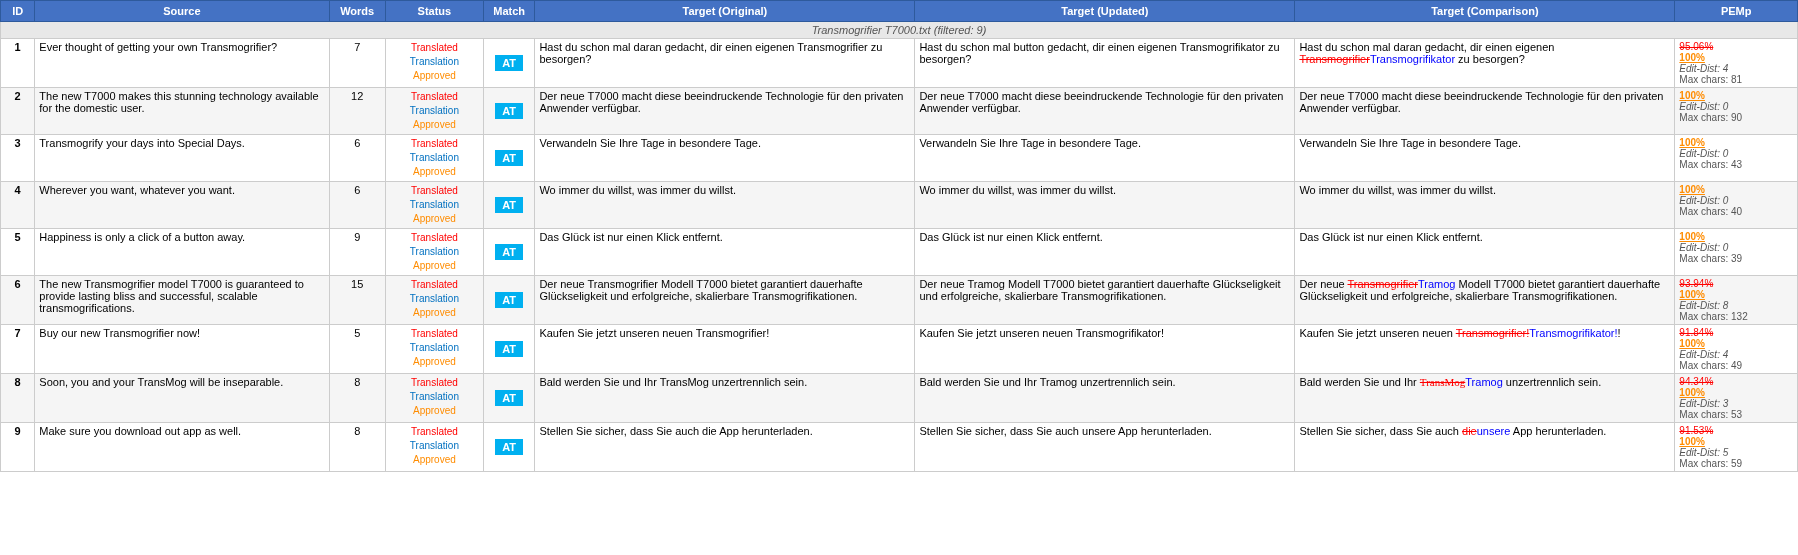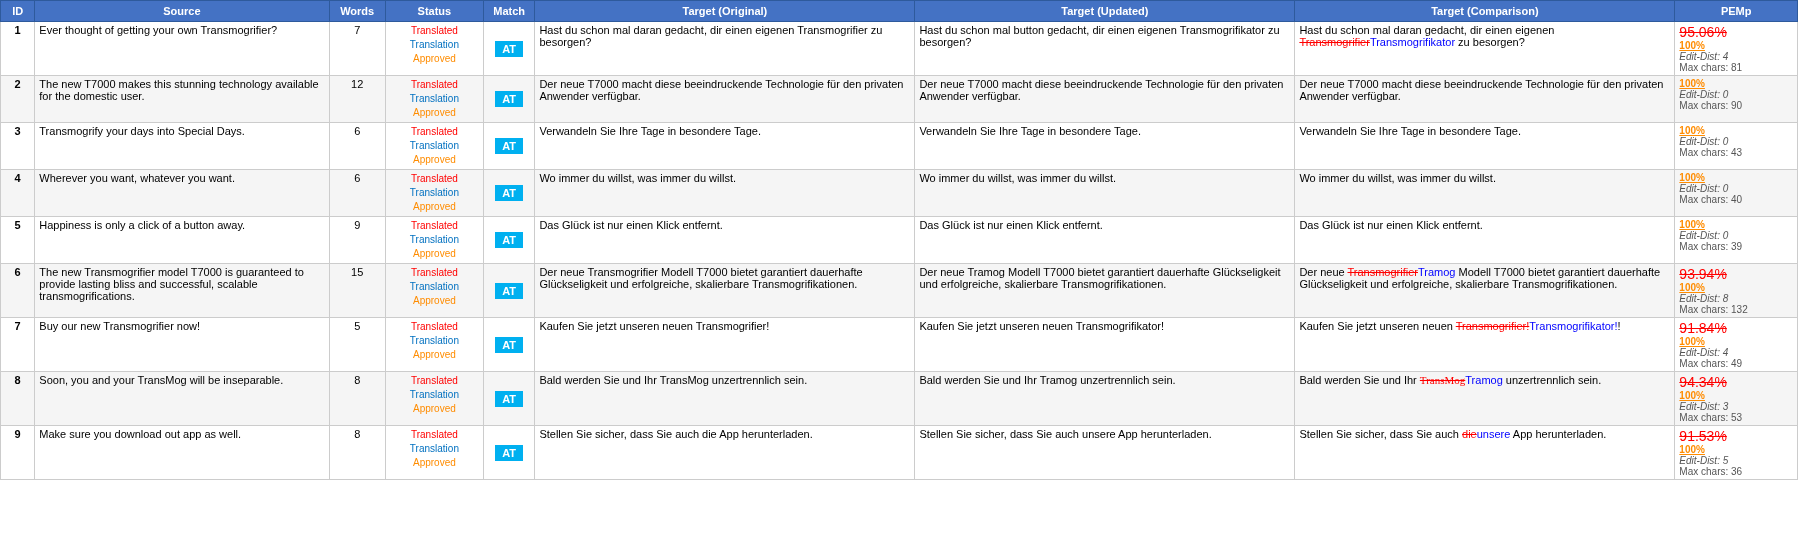--- a/index.html
+++ b/index.html
@@ -36,21 +36,21 @@
       background: #00B0F0;
       color: #fff;
       font-weight: bold;
       font-size: 11px;
       padding: 2px 4px;
       display: inline-block;
       text-align: center;
       width: 28px;
     }
     
-    .pemp-old { color: #FF0000; text-decoration: line-through; font-size: 14px; display: block; }
+    .pemp-old { color: #FF0000; text-decoration: line-through; font-size: 10px; display: block; }
     .pemp-new { color: #FF8C00; font-weight: bold; font-size: 10px; display: block; text-decoration: underline; }
     .pemp-edit { font-size: 10px; color: #555; display: block; font-style: italic; }
     .pemp-maxc { font-size: 10px; color: #555; display: block; }
   </style>
 </head>
 <body>
 
 <table>
   <colgroup>
     <col style="width:28px">
@@ -70,20 +70,23 @@
       <th>Words</th>
       <th>Status</th>
       <th>Match</th>
       <th>Target (Original)</th>
       <th>Target (Updated)</th>
       <th>Target (Comparison)</th>
       <th>PEMp</th>
     </tr>
   </thead>
   <tbody id="table-body">
+    <tr>
+      <td colspan="9" style="text-align:center; background:#e8e8e8; color:#555; font-style:italic; padding:2px 4px;">Transmogrifier T7000.txt  (filtered: 9)</td>
+    </tr>
   <tr style="background: rgb(255, 255, 255);">
         <td style="text-align: center; font-weight: bold;">1</td>
         <td>Ever thought of getting your own Transmogrifier?</td>
         <td style="text-align: center;">7</td>
         <td style="text-align: center; line-height: 1.4;">
           <span class="status-translated">Translated</span>
           <span class="status-translation">Translation</span>
           <span class="status-approved">Approved</span>
         </td>
         <td style="text-align: center; vertical-align: middle;"><span class="match-badge">AT</span></td>
@@ -243,17 +246,17 @@
           <span class="status-approved">Approved</span>
         </td>
         <td style="text-align: center; vertical-align: middle;"><span class="match-badge">AT</span></td>
         <td>Stellen Sie sicher, dass Sie auch die App herunterladen.</td>
         <td>Stellen Sie sicher, dass Sie auch unsere App herunterladen.</td>
         <td>Stellen Sie sicher, dass Sie auch <span style="text-decoration: line-through; color: rgb(255, 0, 0);">die</span><span style="color: rgb(0, 0, 255);">unsere</span> App herunterladen.</td>
         <td style="white-space: nowrap;">
           <span class="pemp-old">91.53%</span>
           <span class="pemp-new">100%</span>
           <span class="pemp-edit">Edit-Dist: 5</span>
-          <span class="pemp-maxc">Max chars: 36</span>
+          <span class="pemp-maxc">Max chars: 59</span>
         </td>
       </tr>
     </tbody>
 </table>
 
 </body></html>

